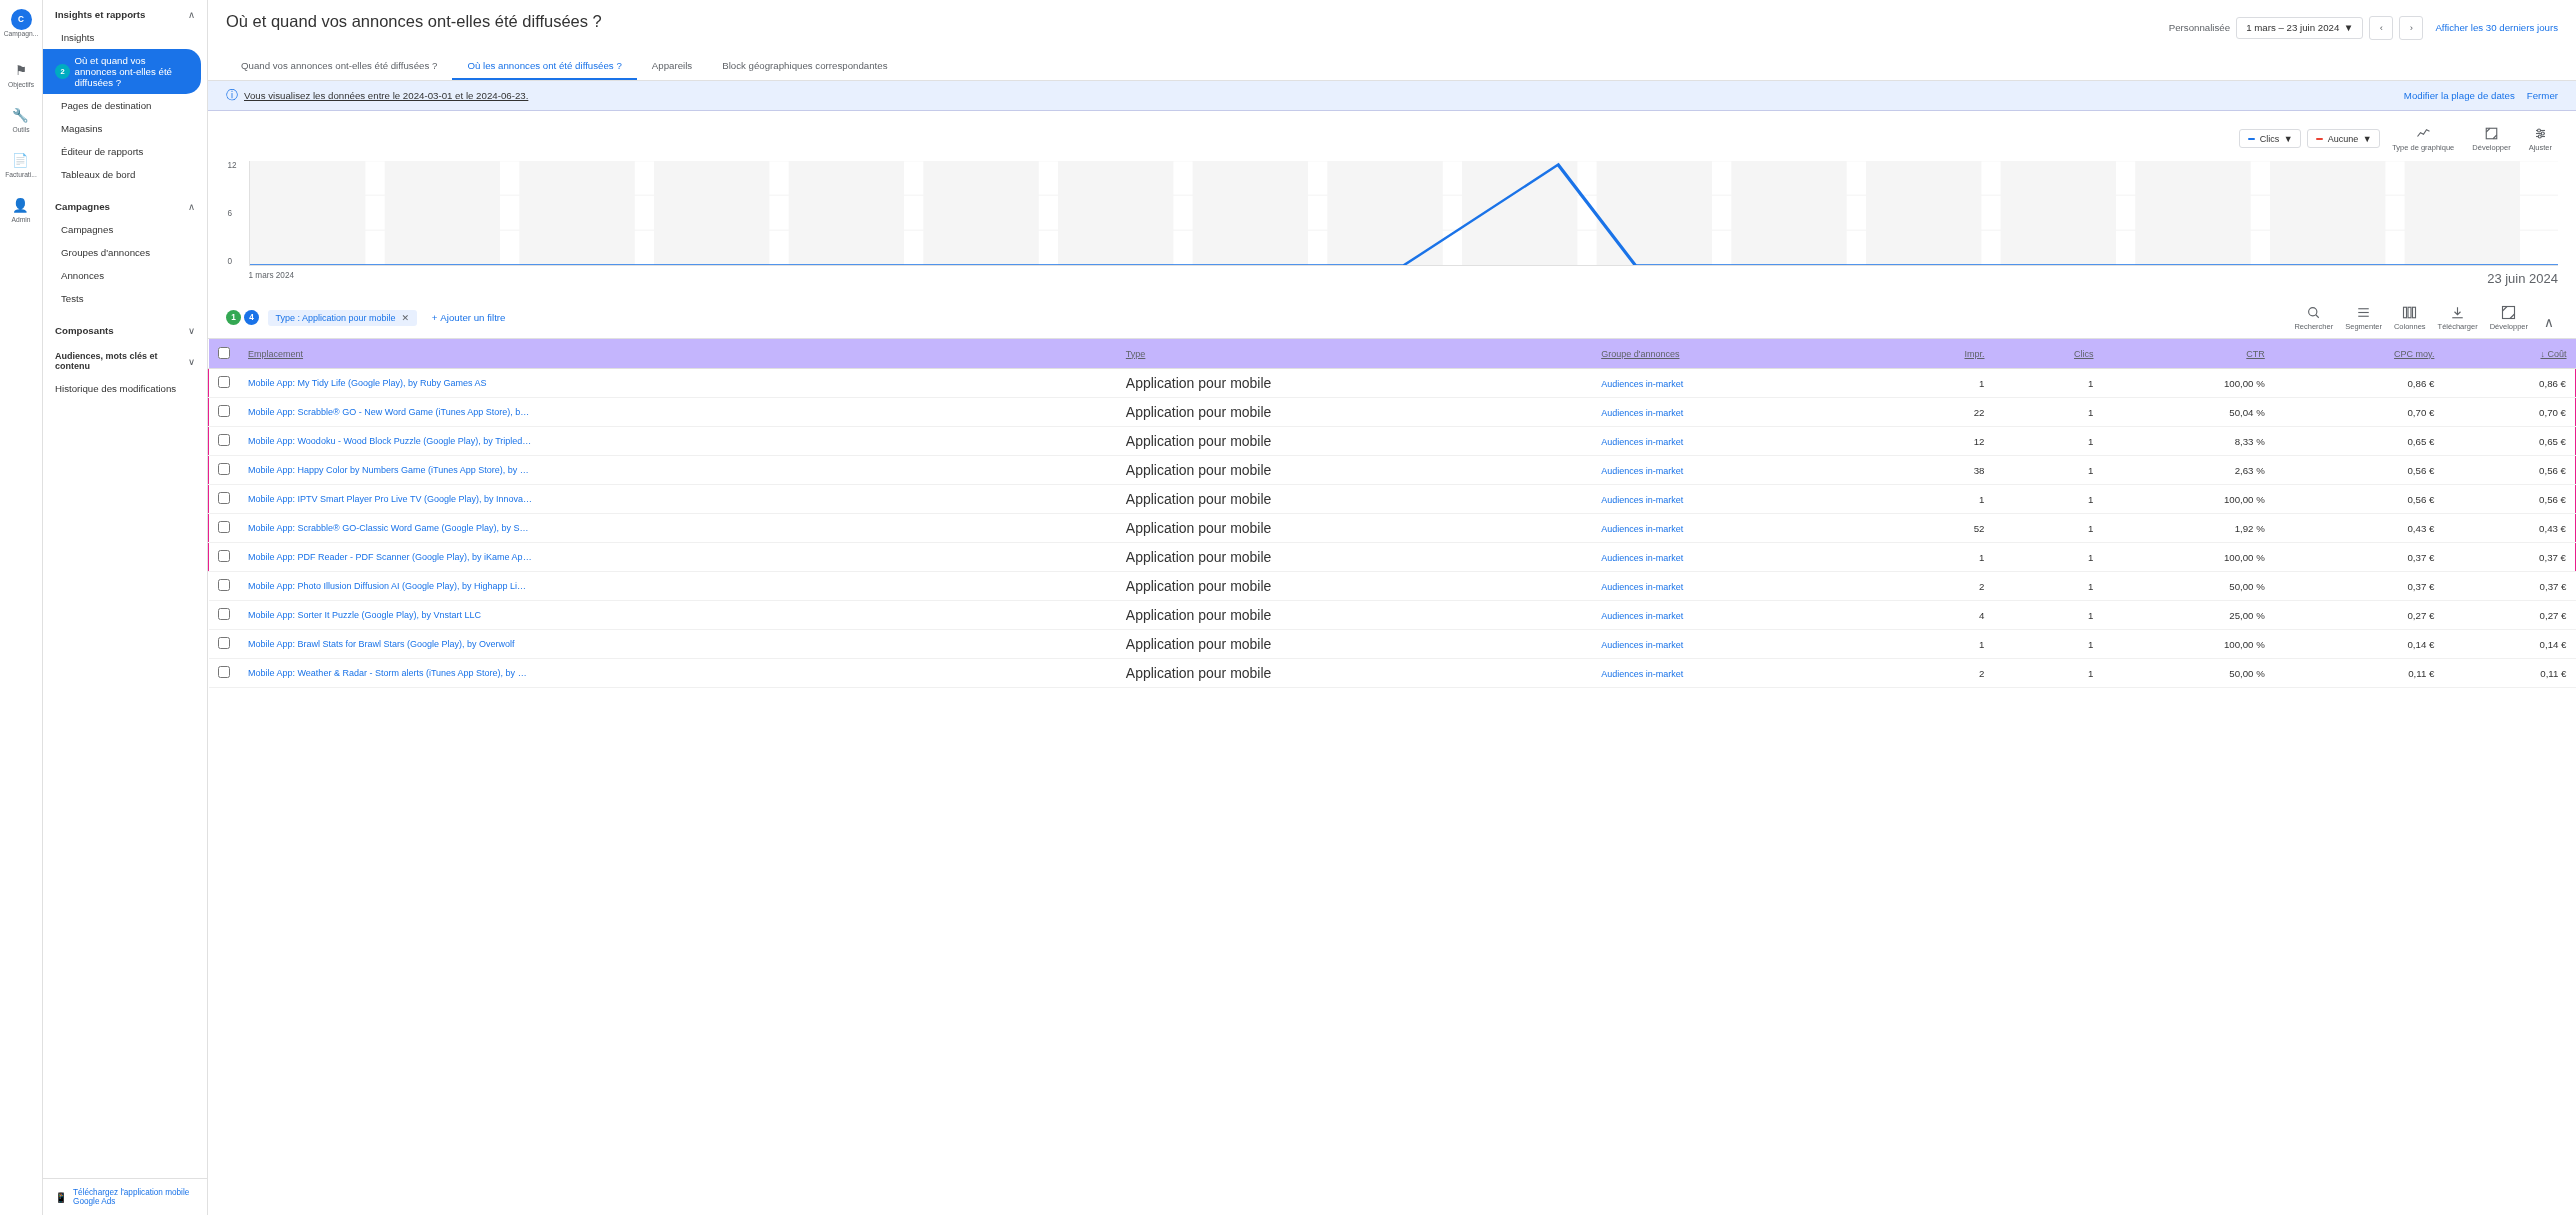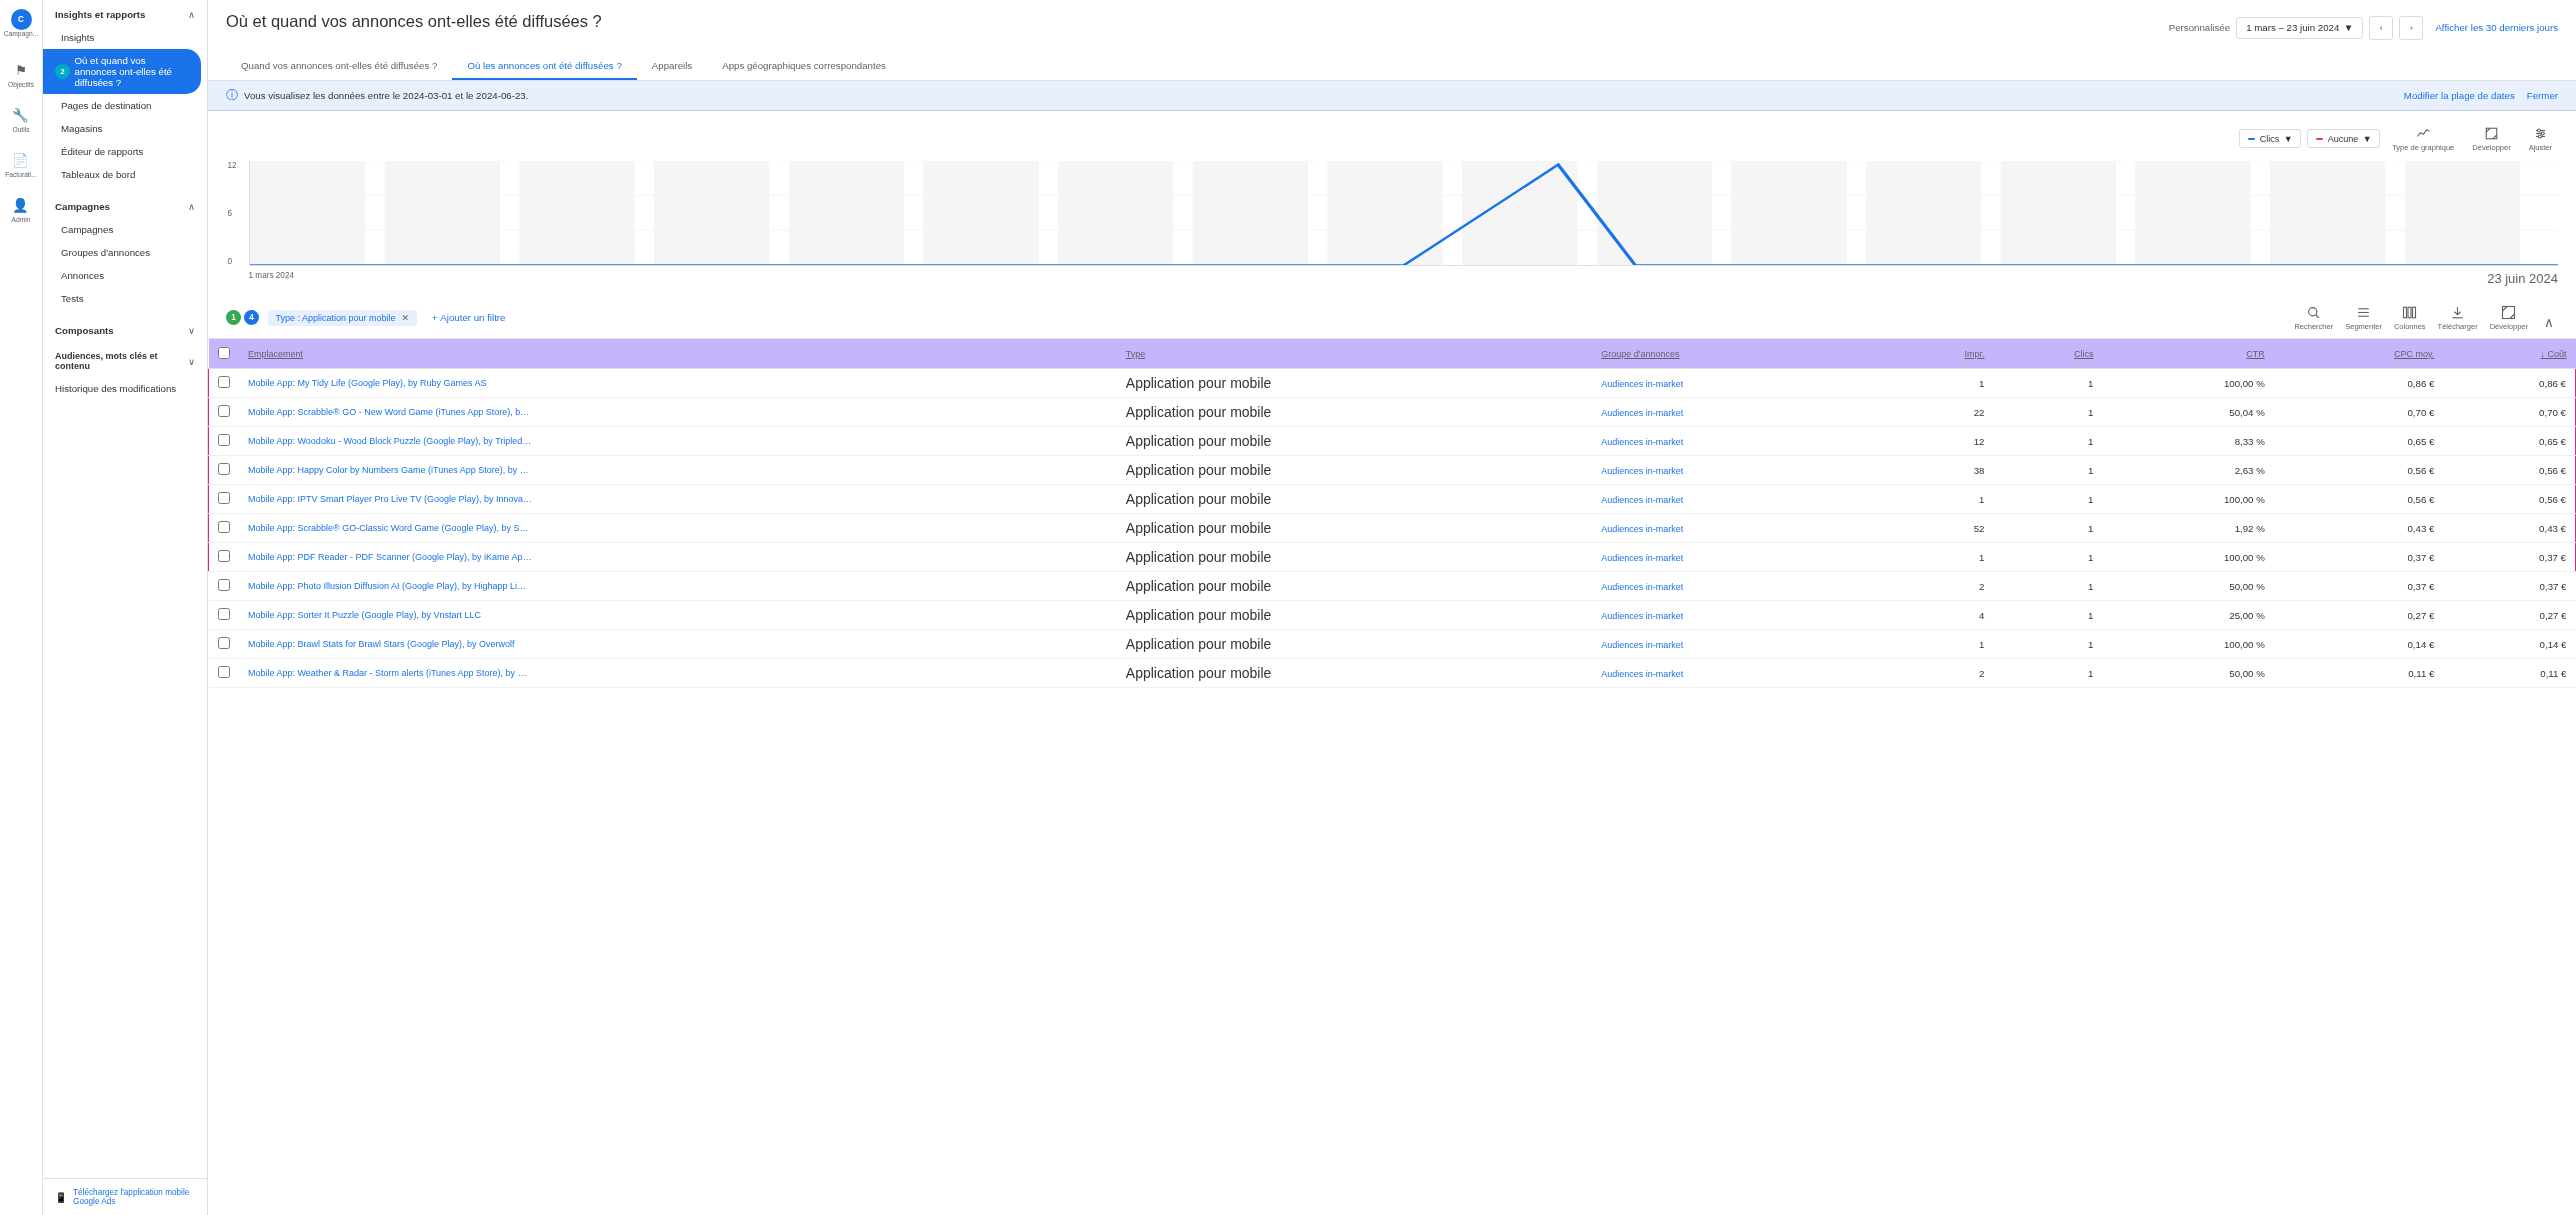--- a/index.html
+++ b/index.html
@@ -30,21 +30,21 @@
     .tab.active { color: #1a73e8; border-bottom: 2.2px solid #1a73e8; font-weight: 500; }
     .date-label { font-size: 9.7px; color: #5f6368; }
     .date-dropdown { display: flex; align-items: center; border: 0.7px solid #dadce0; border-radius: 3px; padding: 4.5px 9px; cursor: pointer; gap: 4.5px; font-size: 9.7px; color: #333; background: #fff; }
     .nav-arrow { width: 24px; height: 24px; display: flex; align-items: center; justify-content: center; border: 0.7px solid #dadce0; border-radius: 3px; cursor: pointer; color: #5f6368; }
     .view-link { color: #1a73e8; font-size: 9.7px; cursor: pointer; text-decoration: none; margin-left: 6px; }
     
     
     .info-bar { display: flex; align-items: center; justify-content: space-between; padding: 6px 18px; background: #e8f0fe; border-bottom: 0.7px solid #c5cae9; }
     .info-bar-left { display: flex; align-items: center; gap: 6px; }
     .info-icon { color: #1a73e8; font-size: 12px; }
-    .info-text { font-size: 9.7px; color: #333; }
+    .info-text { font-size: 9.7px; color: #333; text-decoration: underline; }
     .info-bar-right { display: flex; gap: 12px; }
     .info-link { color: #1a73e8; font-size: 9.7px; cursor: pointer; }
     
     
     .chart-area { padding: 12px 18px; position: relative; }
     .chart-controls { display: flex; align-items: center; justify-content: flex-end; gap: 6px; margin-bottom: 6px; }
     .metric-dropdown { display: flex; align-items: center; border: 0.7px solid #dadce0; border-radius: 3px; padding: 3.7px 7.5px; cursor: pointer; gap: 4.5px; font-size: 9px; color: #333; background: #fff; }
     .metric-dot-blue { width: 7.5px; height: 2.2px; background: #1a73e8; border-radius: 1.5px; }
     .metric-dot-red { width: 7.5px; height: 2.2px; background: #ea4335; border-radius: 1.5px; }
     .chart-action-btn { display: flex; flex-direction: column; align-items: center; cursor: pointer; gap: 1.5px; padding: 3px 6px; }
@@ -191,21 +191,21 @@
         <div class="tab">
           <span>Quand vos annonces ont-elles été diffusées ?</span>
         </div>
         <div class="tab active">
           <span>Où les annonces ont été diffusées ?</span>
         </div>
         <div class="tab">
           <span>Appareils</span>
         </div>
         <div class="tab">
-          <span>Apps géographiques correspondantes</span>
+          <span>Block géographiques correspondantes</span>
         </div>
       </div>
     </div>
 
     <div class="info-bar">
       <div class="info-bar-left">
         <span class="info-icon">ⓘ</span>
         <span class="info-text">Vous visualisez les données entre le 2024-03-01 et le 2024-06-23.</span>
       </div>
       <div class="info-bar-right">

